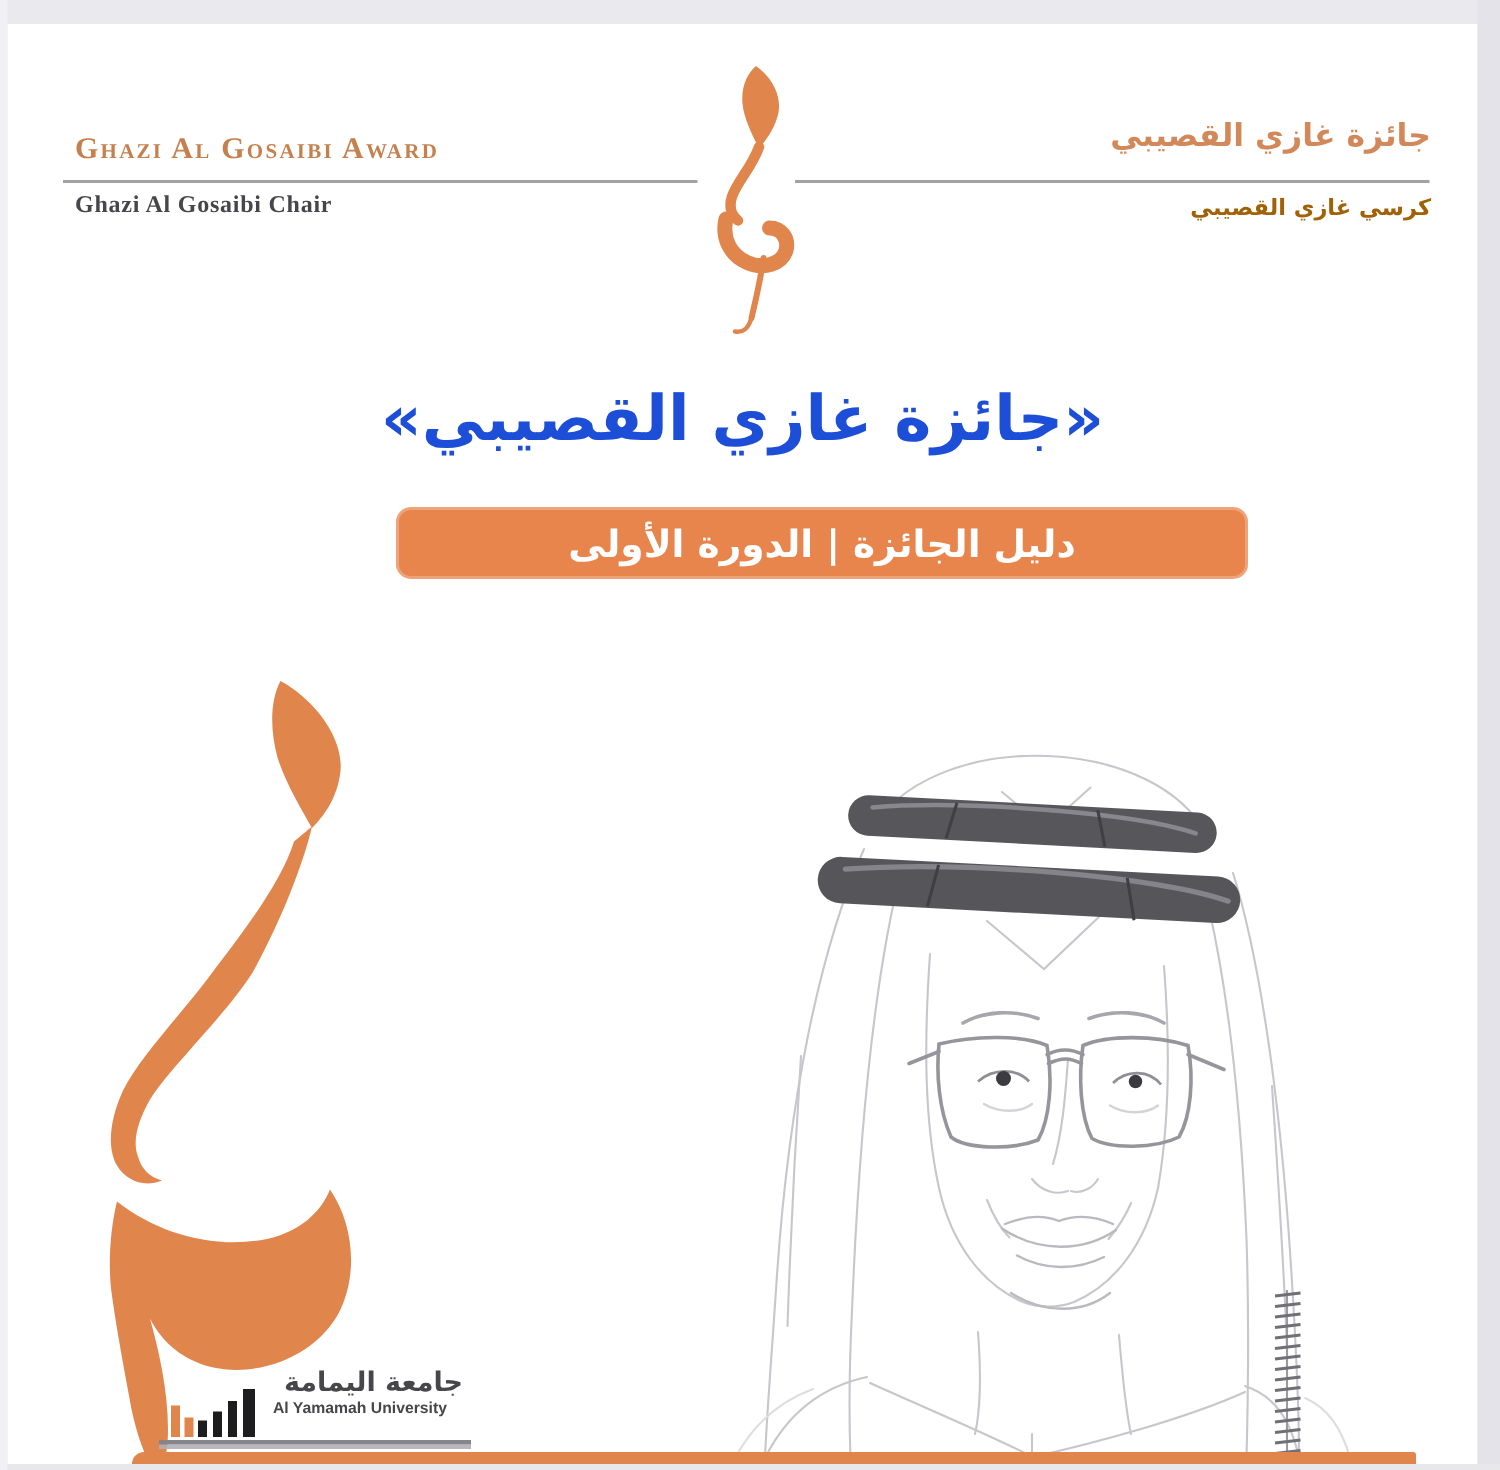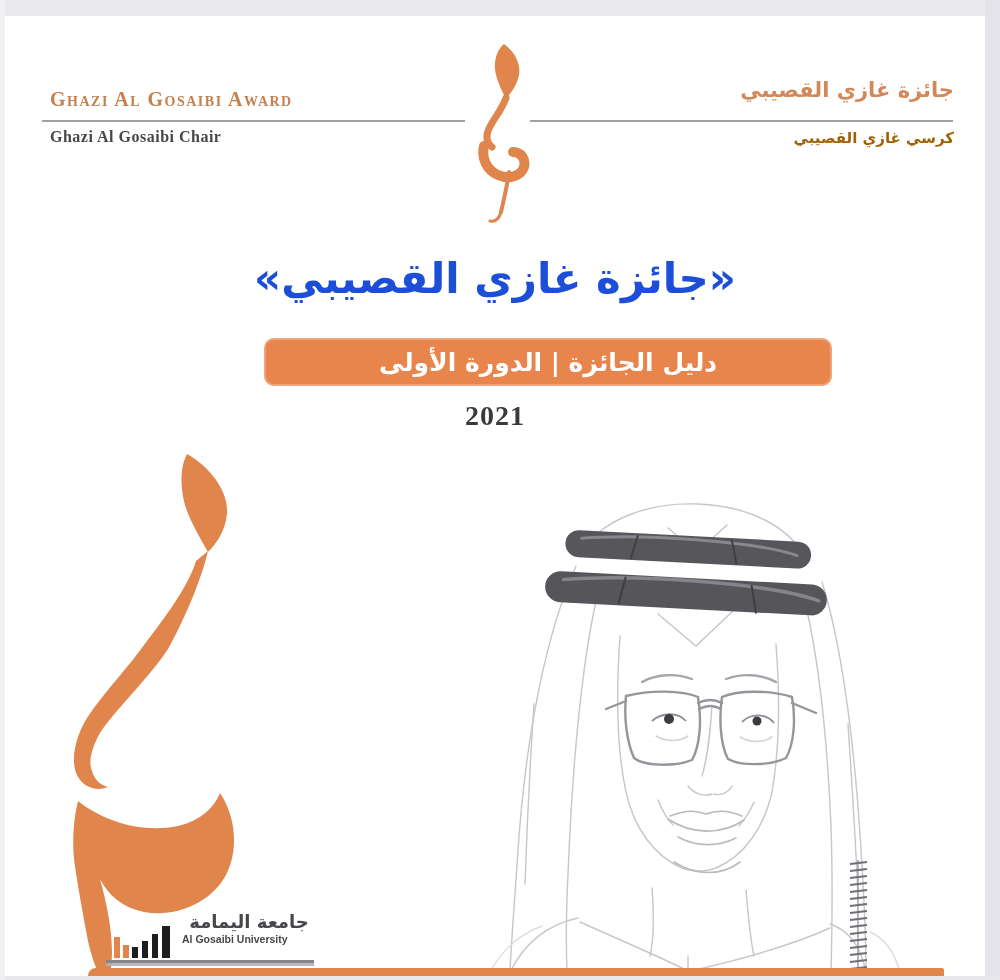--- a/index.html
+++ b/index.html
@@ -100,21 +100,20 @@
     <g fill="none" stroke="#e0854c" stroke-linecap="round">
       <path d="M35,56 C30,70 21,78 17,89 C15,95 16,101 21,105" stroke-width="7"></path>
       <path d="M13,104 C10,117 16,128 27,133 C38,138 50,134 53,125 C55,117 50,110 42,110" stroke-width="10"></path>
       <path d="M38,130 C36,145 33,157 30,170" stroke-width="4"></path>
       <path d="M30,170 C28,177 24,180 19,179" stroke-width="3"></path>
     </g>
   </svg>
 
   <div class="main-title">«جائزة غازي القصيبي»</div>
   <div class="banner">دليل الجائزة  |  الدورة الأولى</div>
-  <div class="year">2021</div>
 
   <svg class="portrait" width="520" height="478" viewBox="0 0 520 478">
     <g fill="none" stroke="#c6c6cc" stroke-width="1.4" stroke-linecap="round">
 
       <path d="M150,62 C168,26 218,8 268,10 C318,12 358,32 374,62"></path>
       <path d="M238,34 L267,58 L297,31"></path>
 
       <path d="M146,72 C116,140 96,240 88,356 C84,416 81,452 80,478"></path>
       <path d="M168,98 C150,176 142,280 138,380 C136,420 136,452 137,478"></path>
       <path d="M104,210 C100,270 97,330 95,390"></path>
@@ -231,21 +230,21 @@
       <rect x="0" y="14" width="6" height="30" fill="#e0854c"></rect>
       <rect x="10" y="23" width="6" height="21" fill="#e0854c"></rect>
       <rect x="19" y="31" width="6" height="13" fill="#e0854c"></rect>
       <rect x="28" y="33" width="6" height="11" fill="#1d1d1f"></rect>
       <rect x="38" y="27" width="6" height="17" fill="#1d1d1f"></rect>
       <rect x="48" y="20" width="6" height="24" fill="#1d1d1f"></rect>
       <rect x="58" y="12" width="8" height="32" fill="#1d1d1f"></rect>
     </svg>
     <div class="yu-text">
       <div class="yu-ar">جامعة اليمامة</div>
-      <div class="yu-en">Al Gosaibi University</div>
+      <div class="yu-en">Al Yamamah University</div>
     </div>
     <div class="yu-underline"></div>
   </div>
 
 </div>
 
 <div class="edge edge-right"></div>
 <div class="edge edge-bottom"></div>
 <div class="edge edge-left"></div>
 

